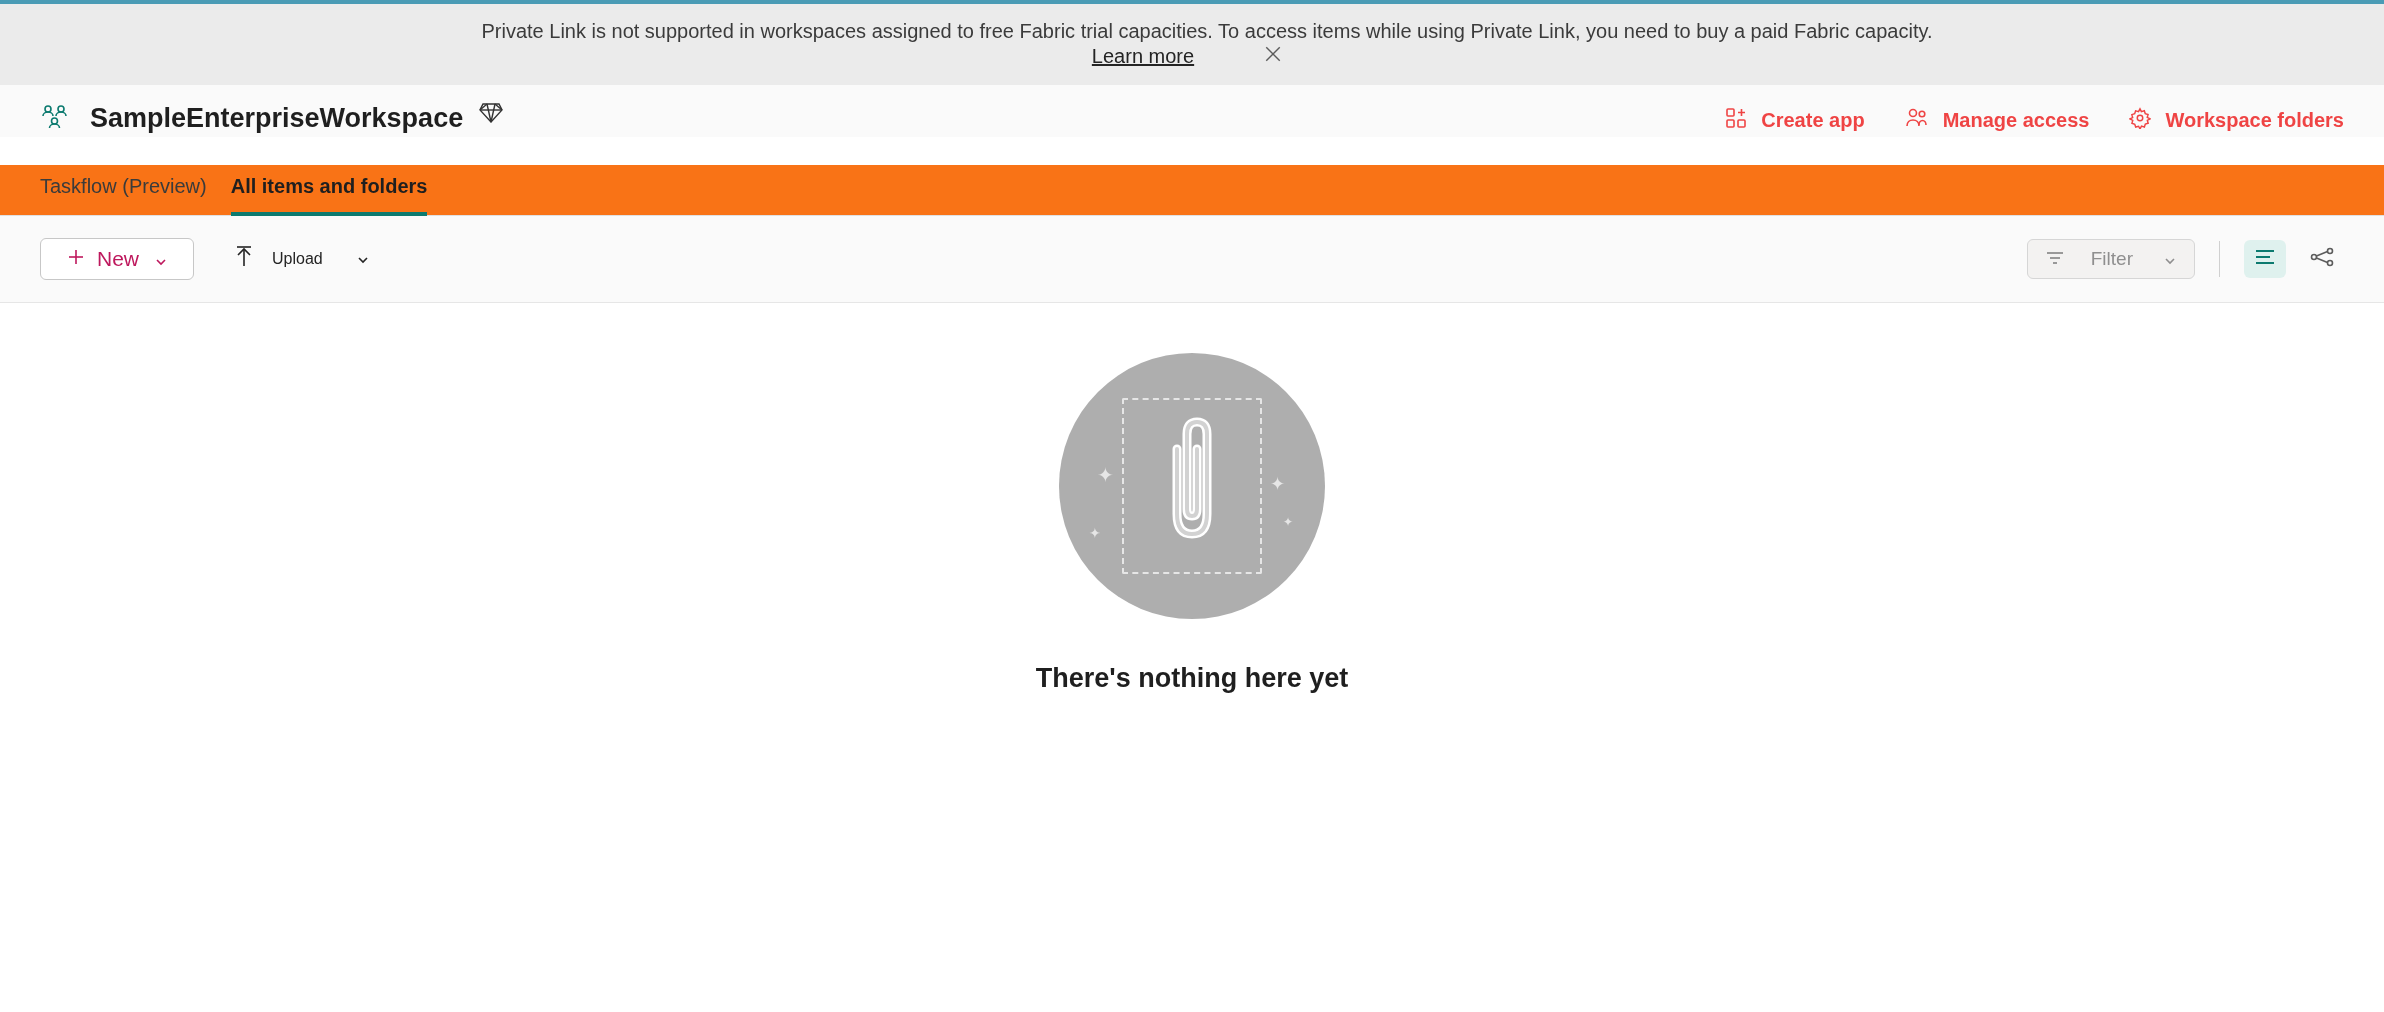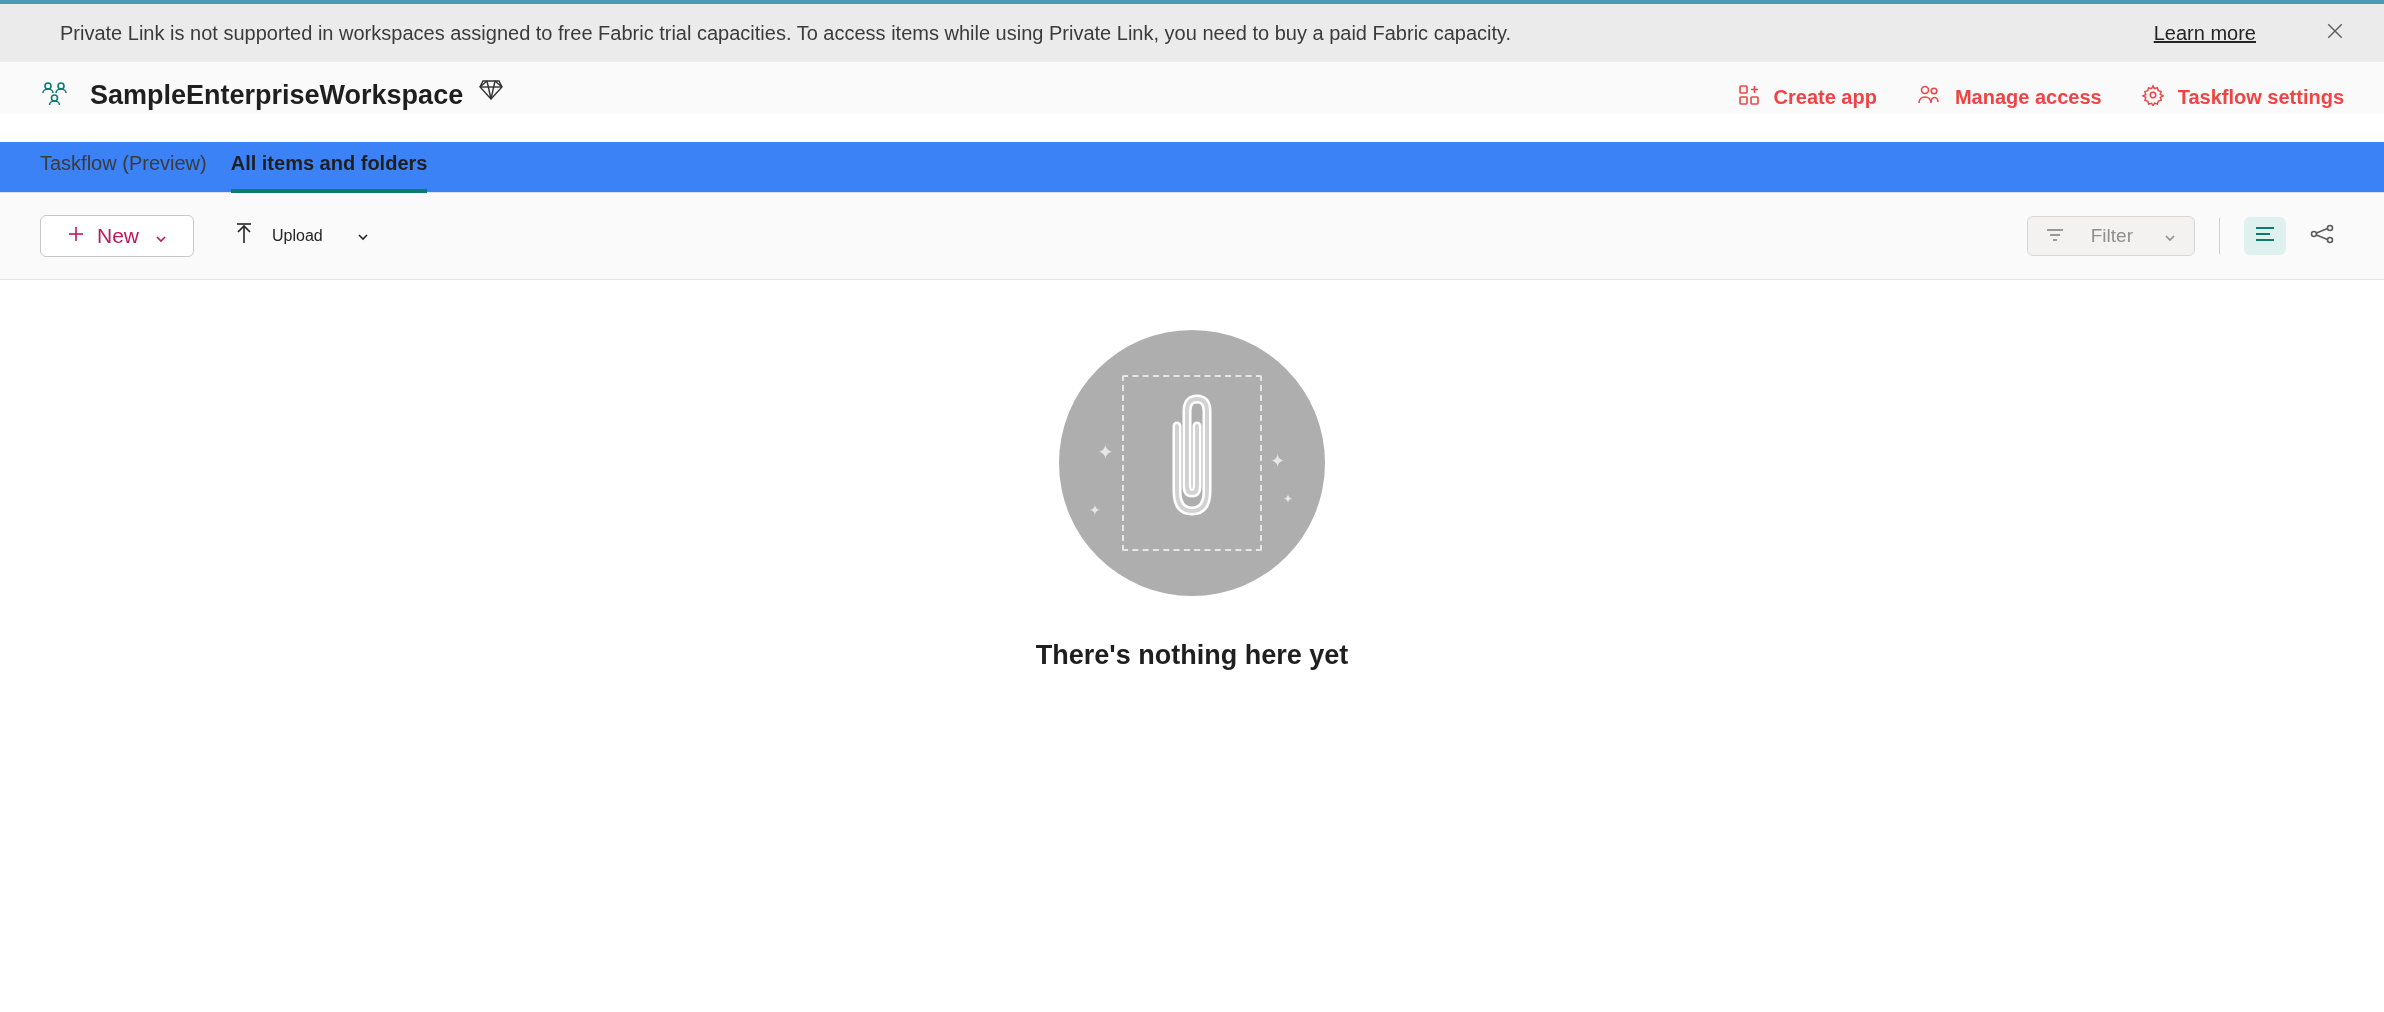--- a/index.html
+++ b/index.html
@@ -20,20 +20,21 @@
     }
 
     .notification-banner {
       background: #ebebeb;
       padding: 16px 30px;
       display: flex;
       align-items: center;
       justify-content: space-between;
       font-size: 20px;
       color: #3b3b3b;
+      flex-direction: column;
     }
 
     .notification-banner .banner-text {
       flex: 1;
       padding-left: 30px;
     }
 
     .notification-banner .banner-actions {
       display: flex;
       align-items: center;
@@ -95,21 +96,21 @@
       color: #ef4444;
       cursor: pointer;
     }
 
     .tabs {
       display: flex;
       gap: 24px;
       padding: 0 40px;
       margin-top: 28px;
       border-bottom: 1px solid #e0e0e0;
-      background: #3b82f6;
+      background: #f97316;
     }
 
     .tab {
       padding: 10px 0 14px 0;
       font-size: 20px;
       color: #3b3b3b;
       cursor: pointer;
       border-bottom: 4px solid transparent;
       margin-bottom: -1px;
     }
@@ -325,21 +326,21 @@
       <span>Manage access</span>
     </div>
 
     <div class="workspace-action">
       <span>
         <svg width="22" height="22" viewBox="0 0 24 24" fill="none" stroke="currentColor" stroke-width="1.6">
           <circle cx="12" cy="12" r="3"></circle>
           <path d="M12 2l1.5 3 3.2-.9 1 3.1 3.1 1-.9 3.2L23 13l-3 1.5.9 3.2-3.1 1-1 3.1-3.2-.9L12 24l-1.5-3-3.2.9-1-3.1-3.1-1 .9-3.2L1 13l3-1.5-.9-3.2 3.1-1 1-3.1 3.2.9L12 2z"></path>
         </svg>
       </span>
-      <span>Taskflow settings</span>
+      <span>Workspace folders</span>
     </div>
   </div>
 </div>
 
 <div class="tabs">
   <div class="tab">Taskflow (Preview)</div>
   <div class="tab active">All items and folders</div>
 </div>
 
 <div class="toolbar">

